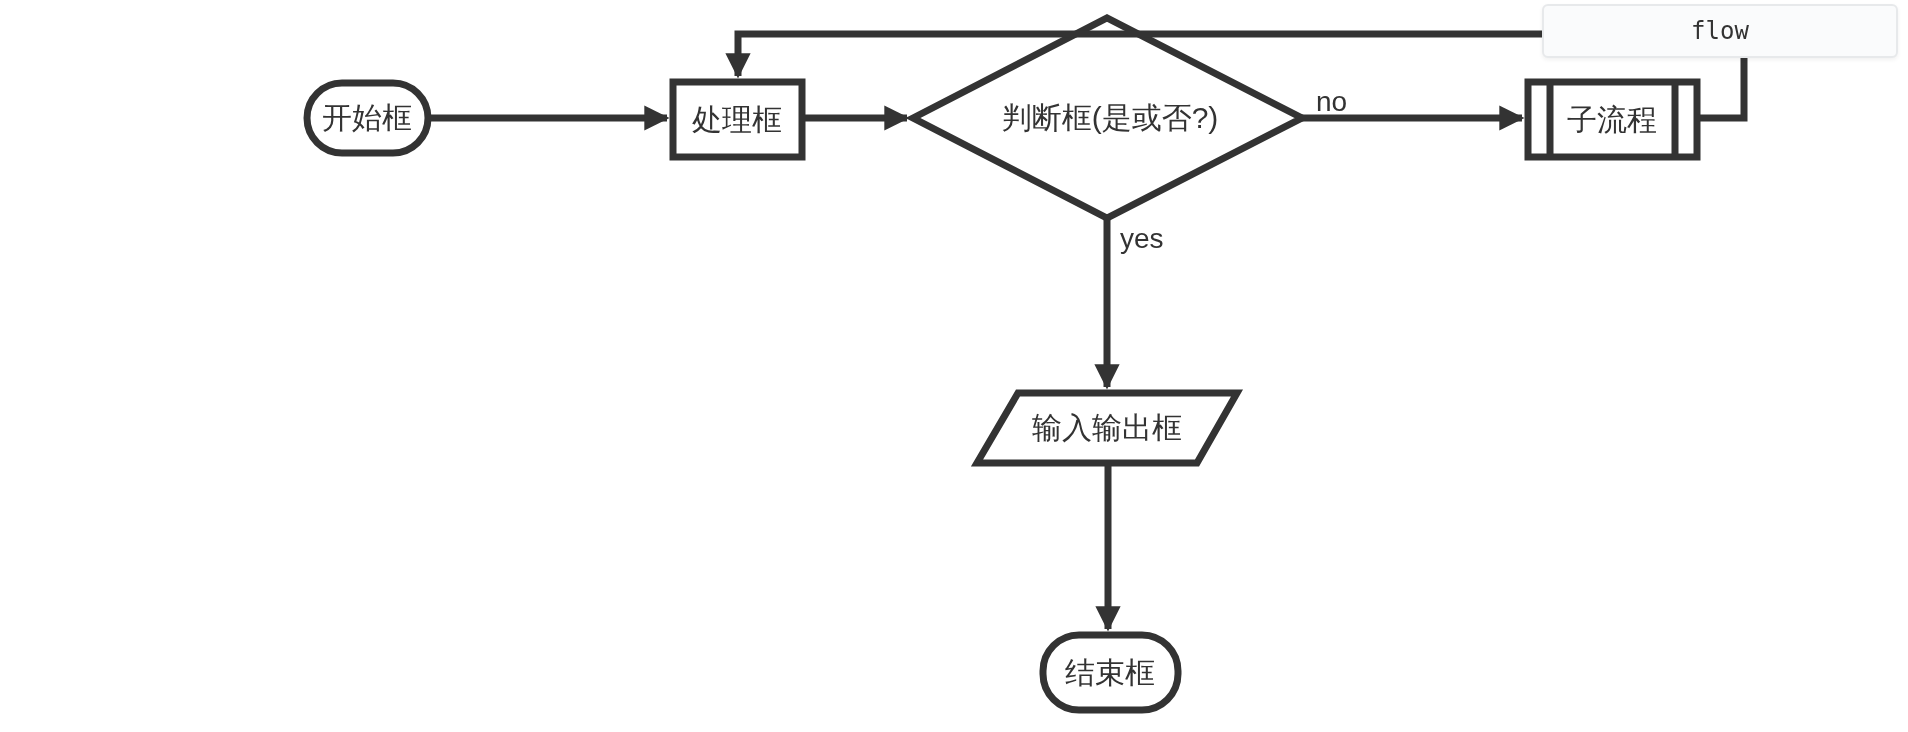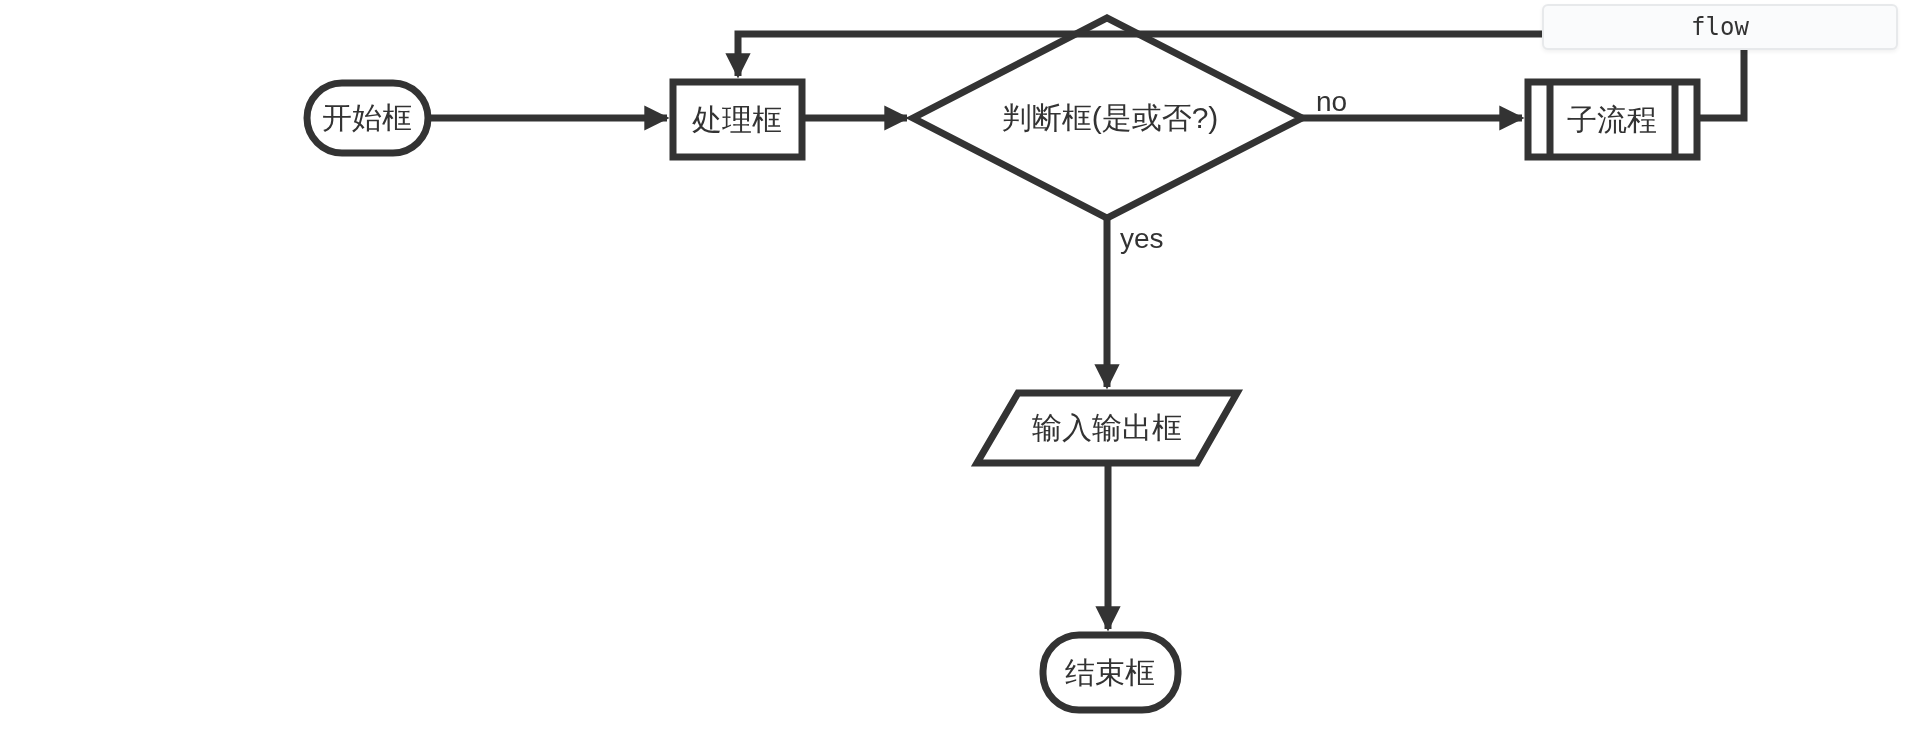--- a/index.html
+++ b/index.html
@@ -44,21 +44,21 @@
   }
   .inner-line {
     stroke: #333333;
     stroke-width: 7;
   }
   .flow-label {
     position: absolute;
     left: 1542px;
     top: 4px;
     width: 356px;
-    height: 46px;
+    height: 54px;
     box-sizing: border-box;
     background: #fafbfc;
     border: 2px solid #e7e9eb;
     border-radius: 6px;
     box-shadow: 0 2px 4px rgba(0,0,0,0.06);
     display: flex;
     align-items: center;
     justify-content: center;
     font-family: "DejaVu Sans Mono", "Liberation Mono", monospace;
     font-size: 24px;

